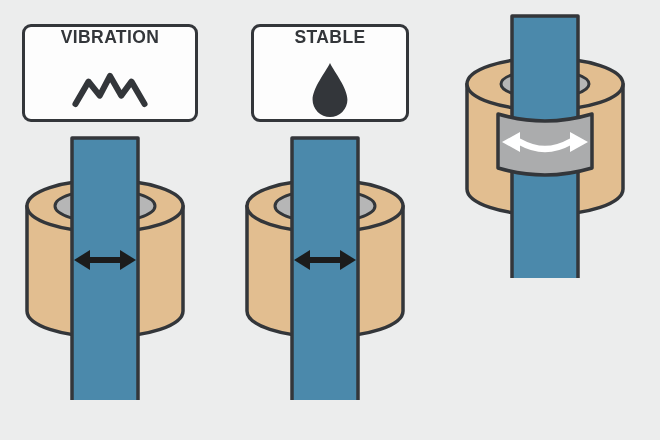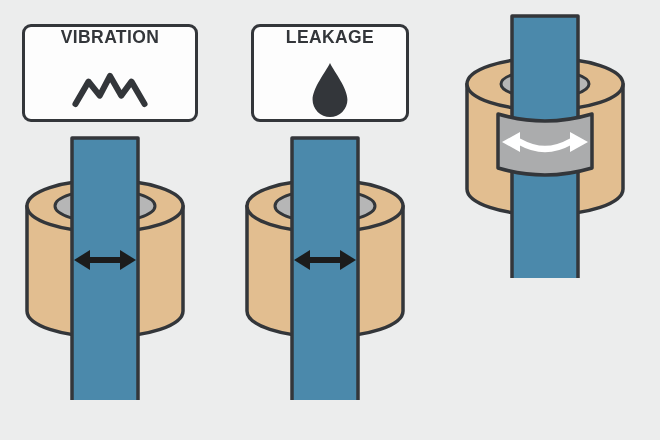--- a/index.html
+++ b/index.html
@@ -77,21 +77,21 @@
           <line class="arrow-line" x1="88" y1="124" x2="122" y2="124"></line>
           <polygon class="arrow-head" points="74,124 90,114 90,134"></polygon>
           <polygon class="arrow-head" points="136,124 120,114 120,134"></polygon>
         </g>
       </svg>
     </div>
   </div>
 
   <div class="panel">
     <div class="label-box">
-      <div class="label">LEAKAGE</div>
+      <div class="label">STABLE</div>
       <div class="box-icon">
         <svg width="48" height="60" viewBox="0 0 48 62">
           <path class="icon-fill" d="M24 3 C19 13 6 29 6 41 A18 18 0 0 0 42 41 C42 29 29 13 24 3 Z"></path>
         </svg>
       </div>
     </div>
     <div class="figure">
       <svg width="220" height="264" viewBox="0 0 220 264">
         <path class="tan outlined" d="M27 70 L27 175 A78 26 0 0 0 183 175 L183 70 Z"></path>
         <ellipse class="tan outlined" cx="105" cy="70" rx="78" ry="26"></ellipse>

